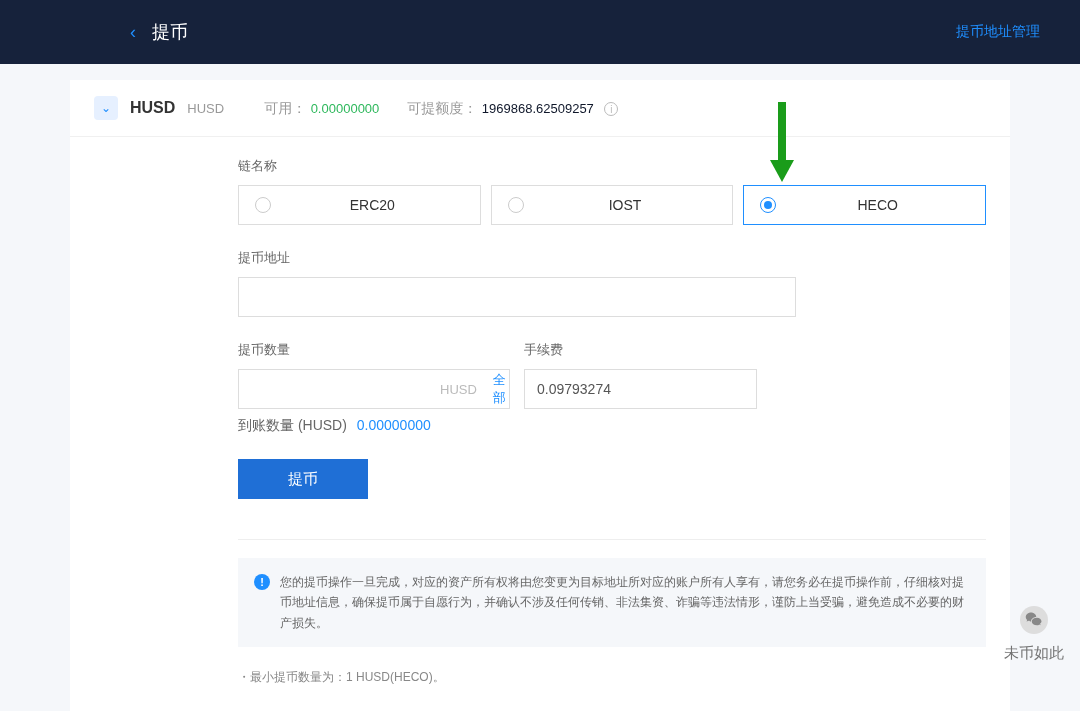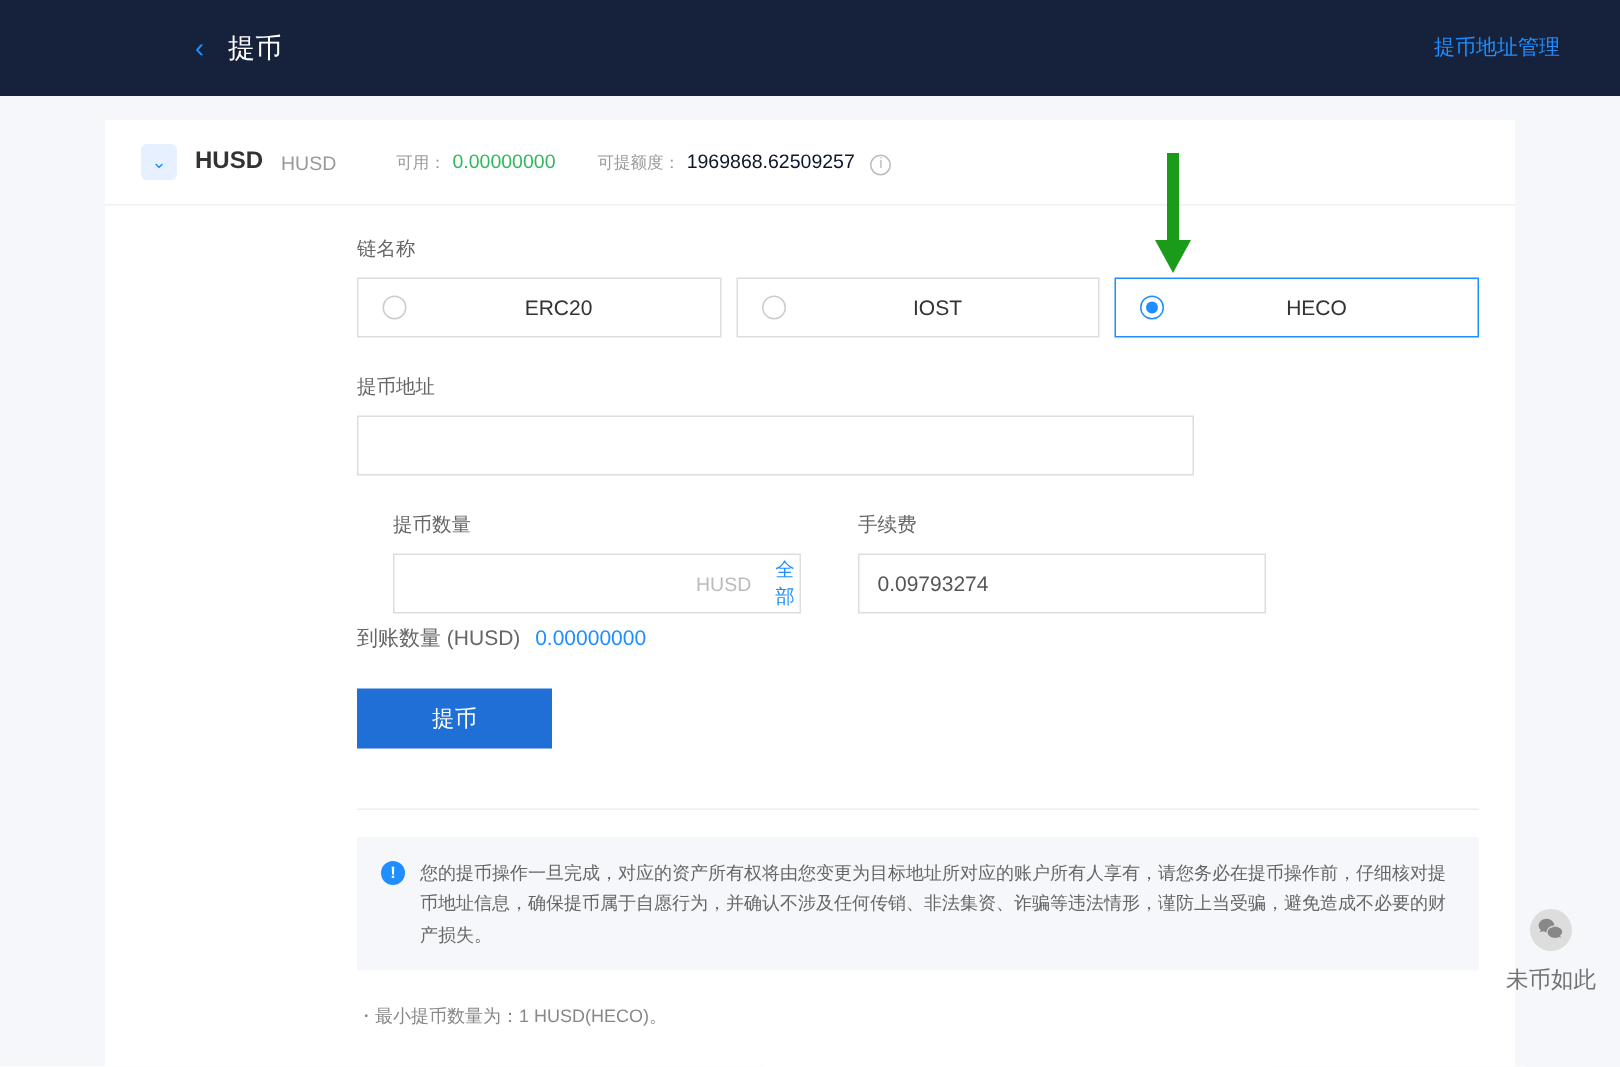--- a/index.html
+++ b/index.html
@@ -57,21 +57,21 @@
       display: flex;
       align-items: center;
       justify-content: center;
       color: #1f8fff;
       font-size: 12px;
       cursor: pointer;
     }
     .coin-symbol { font-size: 16px; font-weight: 600; color: #333; }
     .coin-name { font-size: 13px; color: #999; }
     .coin-meta { display: flex; gap: 28px; margin-left: 28px; align-items: center; }
-    .meta-label { color: #999; font-size: 11px; }
+    .meta-label { color: #999; font-size: 14px; }
     .meta-value-green { color: #2eb85c; font-size: 13px; }
     .meta-value { color: #0f172a; font-size: 13px; }
     .info-icon {
       display: inline-flex;
       width: 14px; height: 14px;
       border: 1px solid #bbb;
       border-radius: 50%;
       font-size: 10px;
       color: #bbb;
       align-items: center;
@@ -117,36 +117,36 @@
     .text-input {
       width: 558px;
       height: 40px;
       border: 1px solid #ddd;
       padding: 0 12px;
       font-size: 14px;
       outline: none;
     }
     .addr-block { margin-bottom: 24px; }
     .amount-row { display: flex; gap: 14px; margin-bottom: 8px; }
-    .amount-col { display: flex; flex-direction: column; margin-left: 24px; }
+    .amount-col { display: flex; flex-direction: column; }
     .amount-input-wrap {
       width: 272px;
       height: 40px;
       border: 1px solid #ddd;
       display: flex;
       align-items: center;
       padding: 0 12px;
       gap: 8px;
     }
     .amount-input-wrap input { flex: 1; border: none; outline: none; font-size: 14px; }
     .unit-label { color: #bbb; font-size: 13px; }
     .divider-v { width: 1px; height: 18px; background: #ddd; }
     .all-btn { color: #1f8fff; font-size: 13px; cursor: pointer; }
     .fee-input {
-      width: 272px;
+      width: 233px;
       height: 40px;
       border: 1px solid #ddd;
       display: flex;
       align-items: center;
       padding: 0 12px;
       font-size: 14px;
       color: #555;
     }
     .hint-text { color: #aaa; font-size: 12px; margin-bottom: 18px; }
     .arrival-row { font-size: 14px; color: #666; margin-bottom: 24px; }

